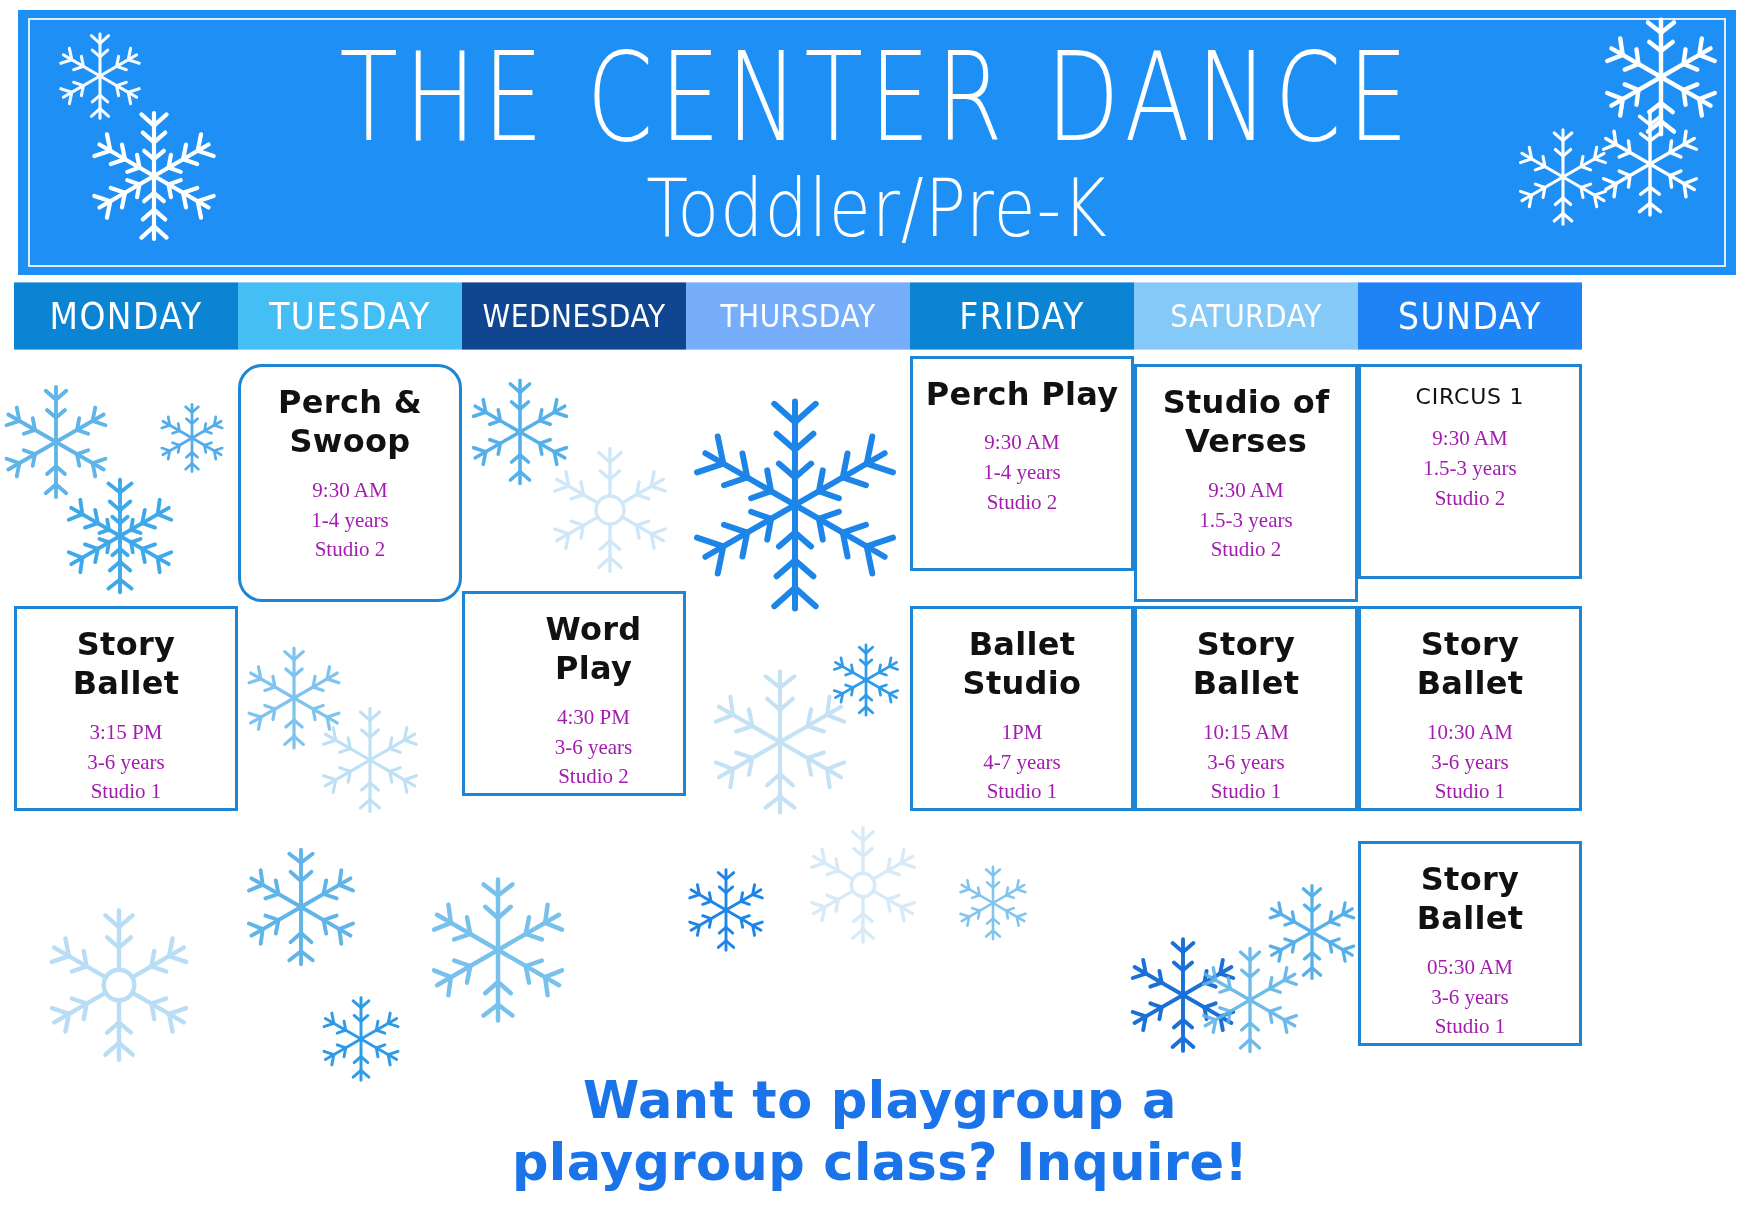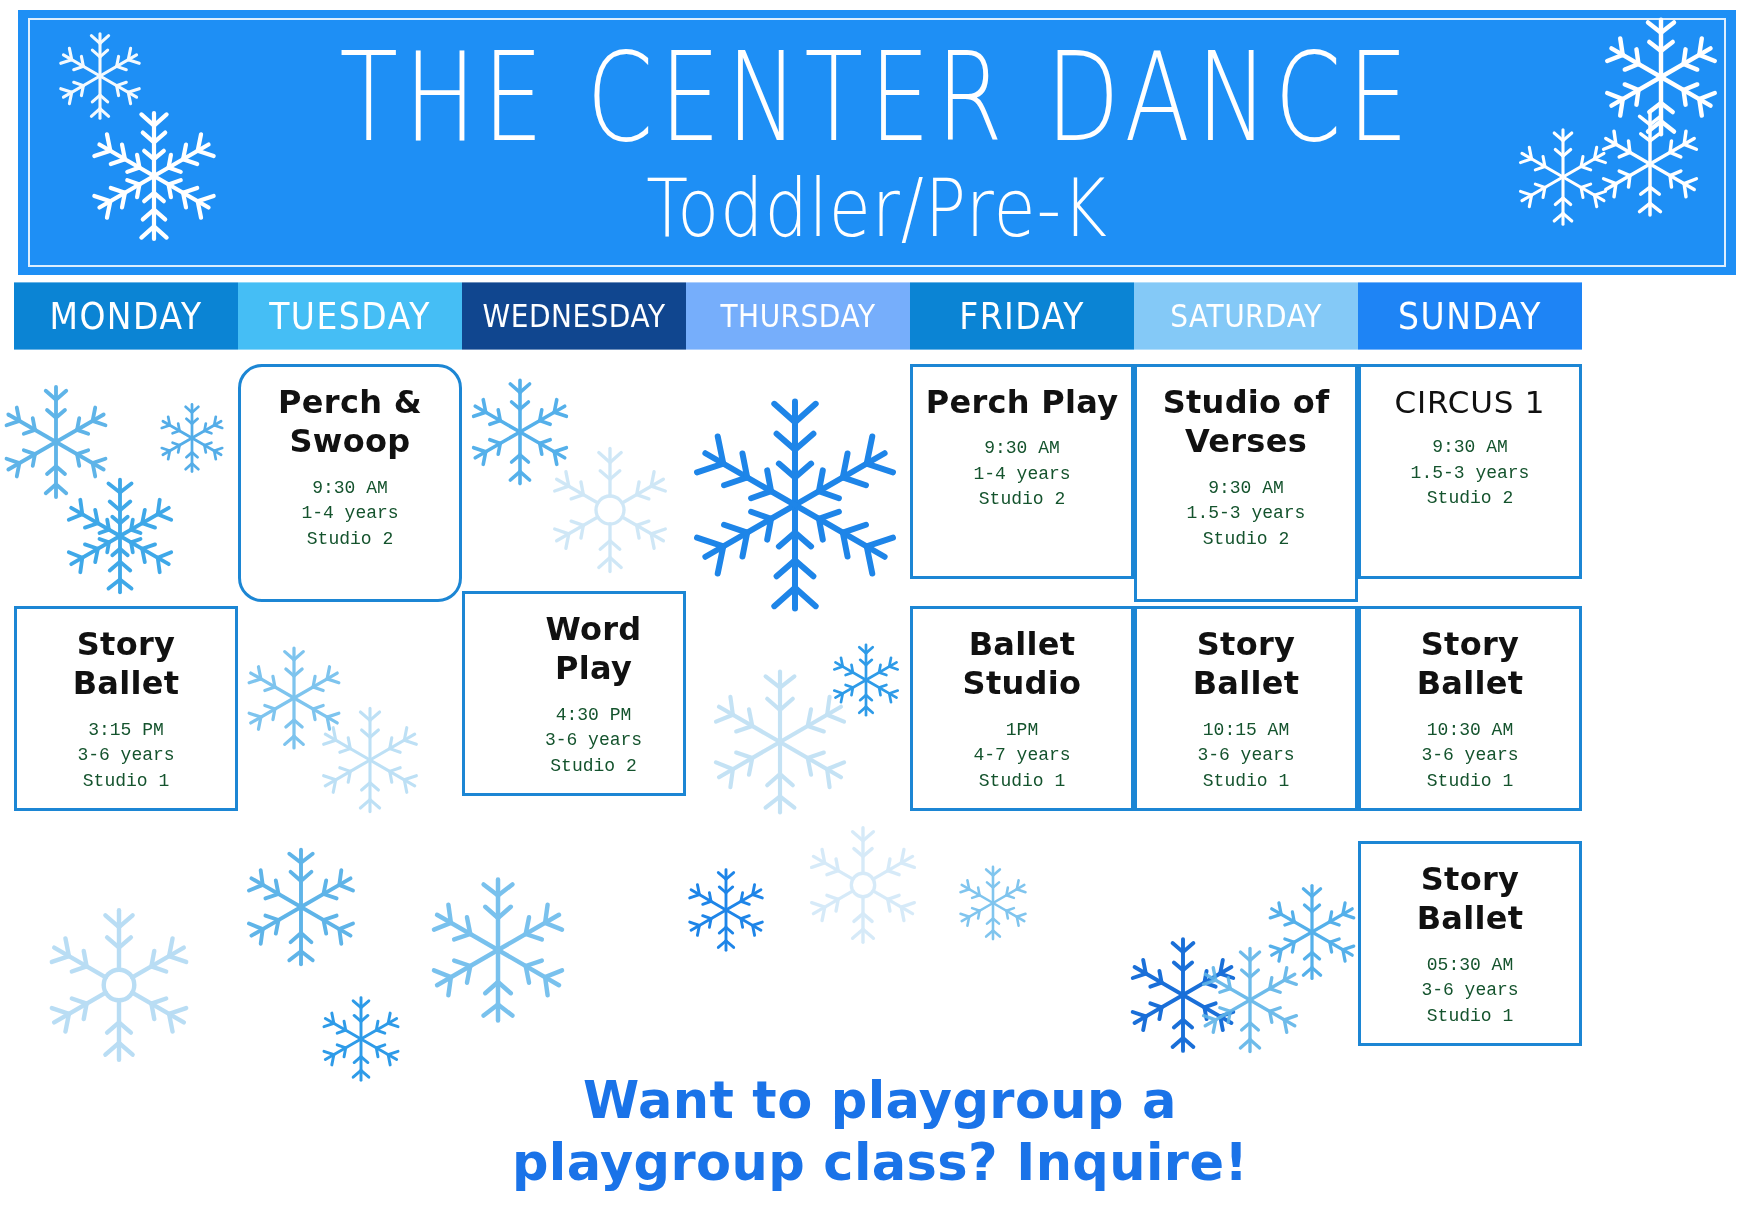--- a/index.html
+++ b/index.html
@@ -85,29 +85,29 @@
   .card-title {
     font-family: "DejaVu Sans", sans-serif;
     font-weight: bold;
     font-size: 32px;
     line-height: 1.23;
     color: #111111;
     letter-spacing: 0.3px;
   }
   .card-title.light {
     font-weight: 500;
-    font-size: 31px;
+    font-size: 22px;
     letter-spacing: 0.8px;
   }
   .card-line {
-    font-family: Liberation Mono, monospace;
+    font-family: Liberation Serif, serif;
     font-weight: 300;
-    font-size: 18px;
+    font-size: 21px;
     line-height: 1.42;
-    color: #14532d;
+    color: #a21caf;
   }
   .card-line.first { margin-top: 14px; }
 
   
   .cta {
     position: absolute; left: 430px; top: 1070px;
     width: 900px; text-align: center;
     color: #1A73E8;
     font-family: "DejaVu Sans", sans-serif;
     font-weight: bold;
@@ -645,21 +645,21 @@
         <span>THURSDAY</span>
       </div>
       <div class="cards"></div>
     </div>
 
     <div class="col" style="left:910px;">
       <div class="day-chip" style="background:#0B84D4;">
         <span>FRIDAY</span>
       </div>
       <div class="cards">
-        <div class="card" style="top:18px; height:215px;">
+        <div class="card" style="top:10px; height:215px;">
           <div class="card-title">Perch Play</div>
           <div class="card-line first">9:30 AM</div>
           <div class="card-line">1-4 years</div>
           <div class="card-line">Studio 2</div>
         </div>
         <div class="card" style="top:260px; height:205px;">
           <div class="card-title">Ballet</div>
           <div class="card-title">Studio</div>
           <div class="card-line first">1PM</div>
           <div class="card-line">4-7 years</div>

